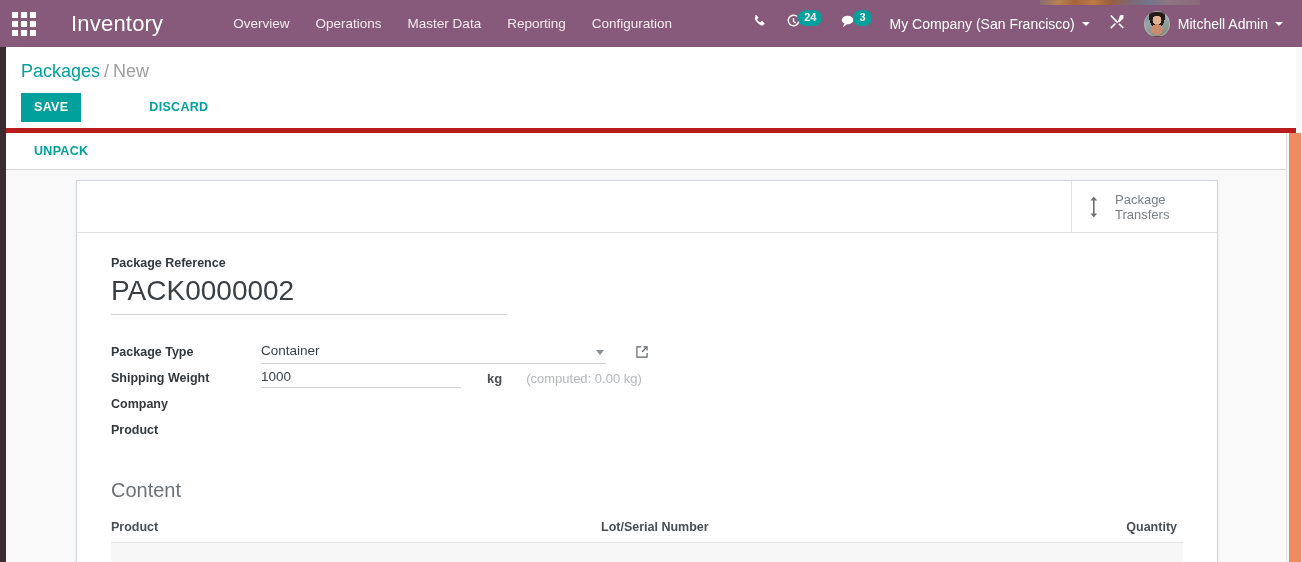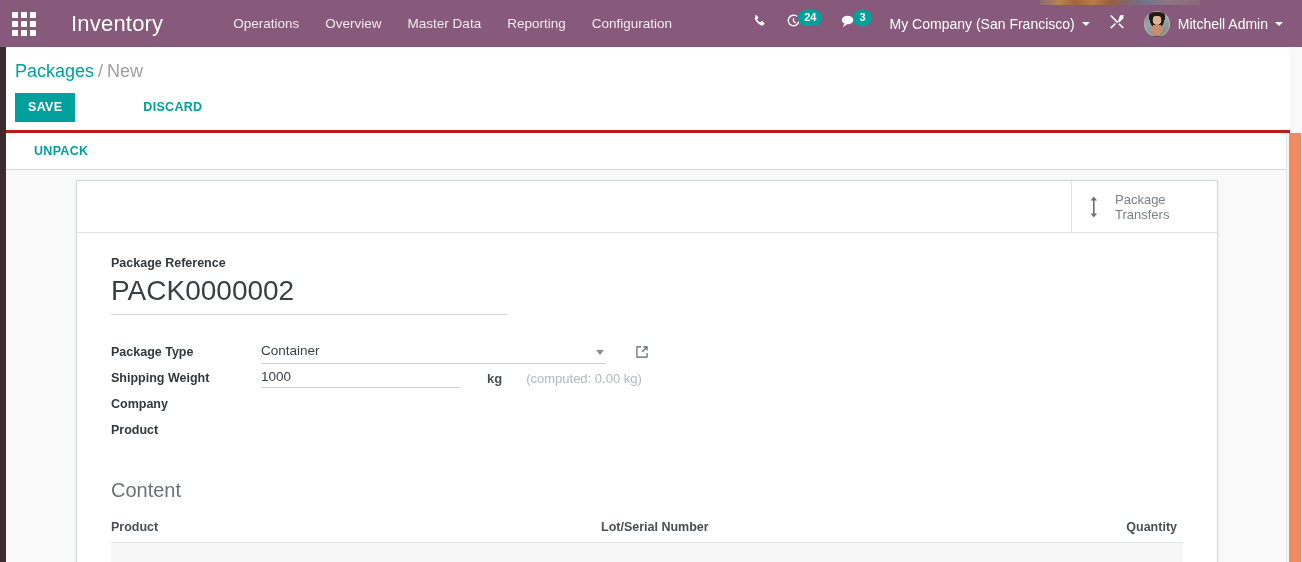--- a/index.html
+++ b/index.html
@@ -139,24 +139,24 @@
   .left-rail {
     position: absolute;
     top: 47px; left: 0;
     width: 6px; height: 515px;
     background: #3c2b31;
     z-index: 30;
   }
 
   .control-panel {
     position: absolute;
-    top: 47px; left: 0;
+    top: 47px; left: 6px;
     width: 1290px;
     background: #ffffff;
-    border-bottom: 3px solid #b91c1c;
+    border-bottom: 5px solid #b91c1c;
     height: 86px;
   }
   .breadcrumb {
     padding: 14px 0 0 15px;
     font-size: 18px;
     white-space: nowrap;
   }
   .bc-link { color: #00A09D; cursor: pointer; }
   .bc-sep { color: #9e9e9e; margin: 0 4px; }
   .bc-current { color: #9e9e9e; }
@@ -426,22 +426,22 @@
           <i></i>
           <i></i>
           <i></i>
           <i></i>
       </span>
     </div>
 
     <div class="brand">Inventory</div>
 
     <div class="menu-items">
+      <div class="menu-item">Overview</div>
       <div class="menu-item">Operations</div>
-      <div class="menu-item">Overview</div>
       <div class="menu-item">Master Data</div>
       <div class="menu-item">Reporting</div>
       <div class="menu-item">Configuration</div>
     </div>
 
     <div class="navbar-right">
 
       <div class="nb-btn">
         <span>
           <svg width="15" height="15" viewBox="0 0 16 16" fill="#ffffff">

